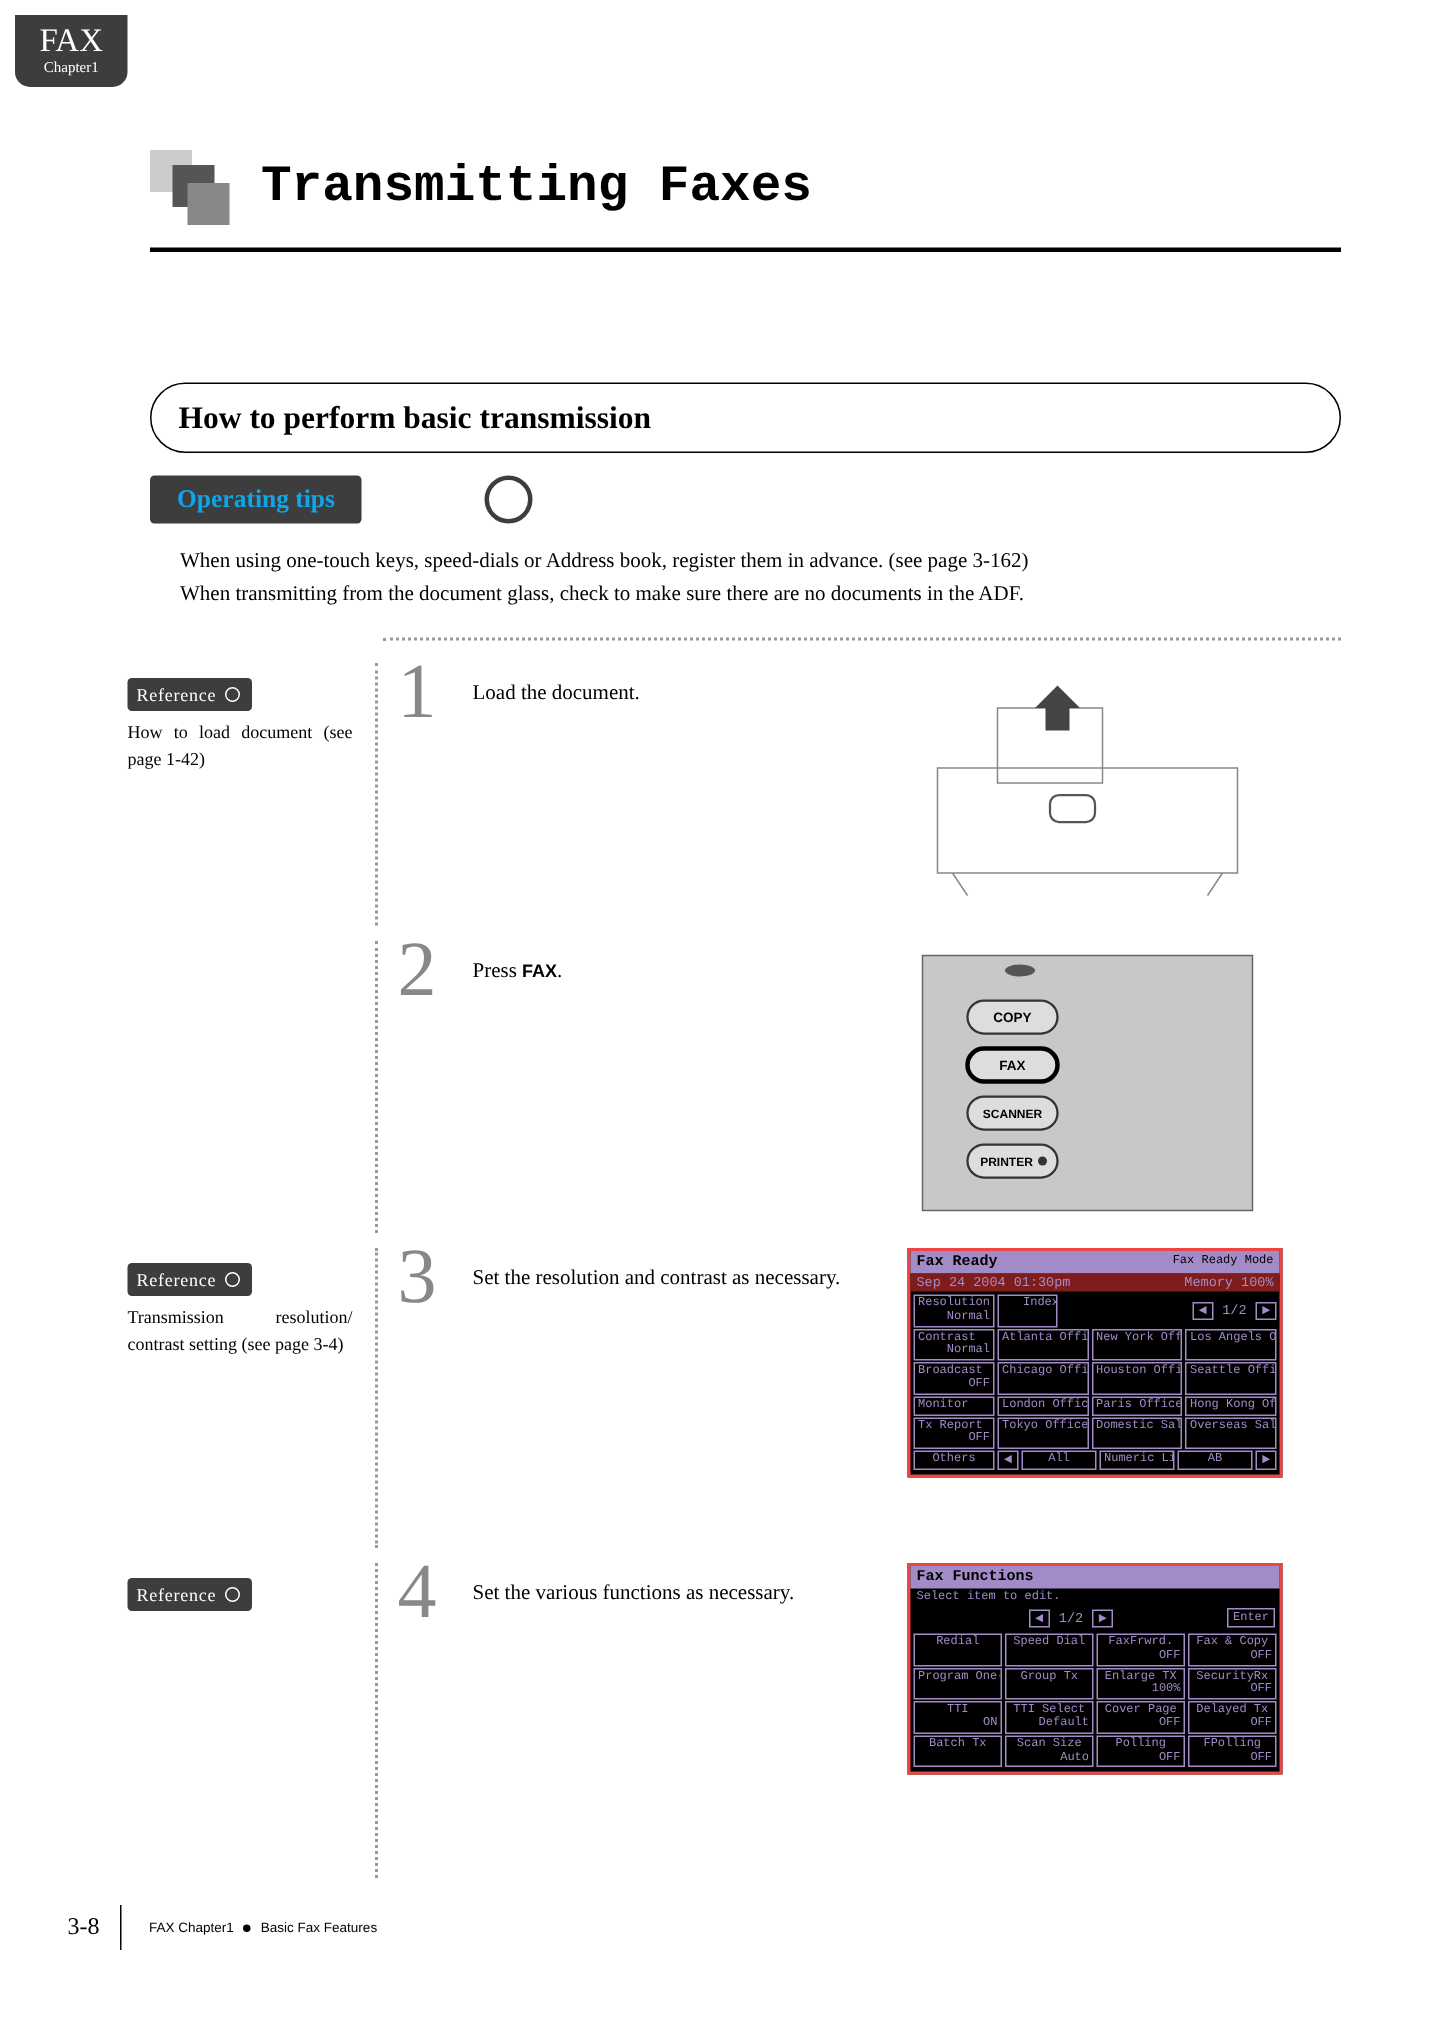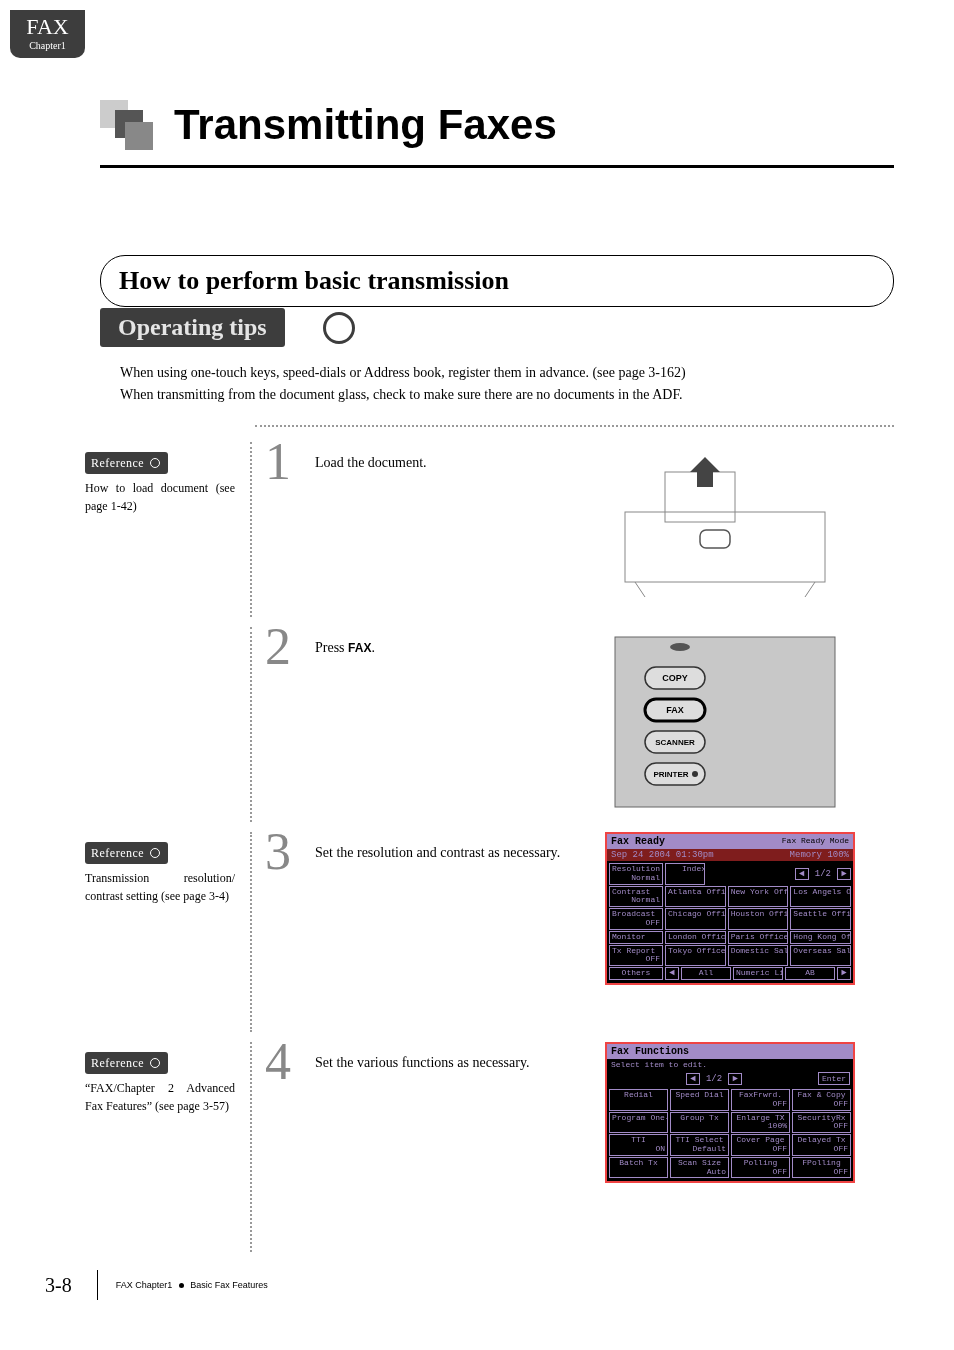--- a/index.html
+++ b/index.html
@@ -9,28 +9,28 @@
   .top-tab { position: absolute; top: 10px; left: 10px; width: 75px; height: 48px; background: #3d3d3d; color: #fff; text-align: center; padding-top: 4px; border-bottom-left-radius: 10px; border-bottom-right-radius: 10px; }
   .top-tab .fax { font-family: Georgia, serif; font-size: 22px; font-weight: normal; }
   .top-tab .ch { font-size: 10px; }
 
   
   .title-block { position: absolute; top: 100px; left: 100px; right: 60px; }
   .title-icon { display: inline-block; vertical-align: middle; margin-right: 10px; width: 60px; height: 50px; position: relative; }
   .title-icon .sq1 { position:absolute; width:28px; height:28px; background:#ccc; top:0; left:0; }
   .title-icon .sq2 { position:absolute; width:28px; height:28px; background:#555; top:10px; left:15px; }
   .title-icon .sq3 { position:absolute; width:28px; height:28px; background:#888; top:22px; left:25px; }
-  .main-title { display: inline-block; vertical-align: middle; font-size: 42px; font-weight: bold; font-family: Liberation Sans, sans-serif; }
+  .main-title { display: inline-block; vertical-align: middle; font-size: 34px; font-weight: bold; font-family: Liberation Mono, monospace; }
   .title-underline { border-bottom: 3px solid #000; margin-top: 15px; width: 100%; }
 
   
   .section-wrap { position: absolute; top: 255px; left: 100px; right: 60px; }
-  .rounded-box { border: 1.5px solid #000; border-radius: 25px; padding: 10px 18px; font-size: 26px; font-weight: bold; font-family: Georgia, serif; margin-bottom: 1px; }
+  .rounded-box { border: 1.5px solid #000; border-radius: 25px; padding: 10px 18px; font-size: 21px; font-weight: bold; font-family: Georgia, serif; margin-bottom: 15px; }
   .op-tips-wrap { position: relative; width: 210px; }
-  .op-tips { background: #3d3d3d; color: #e5e5e5; font-size: 24px; font-weight: bold; padding: 6px 18px; border-radius: 3px; display: inline-block; }
+  .op-tips { background: #3d3d3d; color: #0ea5e9; font-size: 17px; font-weight: bold; padding: 6px 18px; border-radius: 3px; display: inline-block; }
   .op-tips-circle { position: absolute; right: -45px; top: 50%; transform: translateY(-50%); width: 32px; height: 32px; border: 3px solid #3d3d3d; border-radius: 50%; background: #fff; }
 
   .tips-body { margin-top: 15px; padding-left: 20px; font-family: Georgia, serif; font-size: 14px; line-height: 1.6; }
 
   
   .steps-area { position: absolute; top: 425px; left: 85px; right: 60px; }
   .dotted-sep { border-top: 2px dotted #999; margin-bottom: 15px; margin-left: 170px; }
   .step-row { position: relative; margin-bottom: 10px; min-height: 160px; }
   .step-row .ref-col { position: absolute; left: 0; top: 10px; width: 150px; font-size: 12px; line-height: 1.5; text-align: justify; }
   .ref-badge { background: #3d3d3d; color: #fff; font-size: 12px; padding: 2px 8px 2px 6px; border-radius: 3px; display: inline-flex; align-items: center; letter-spacing: 0.5px; margin-bottom: 5px; }
@@ -59,21 +59,21 @@
   .lcd-cell.side { flex: 0 0 54px; text-align:center; }
   .lcd-cell.sideL { flex: 0 0 54px; text-align:left; }
   .lcd-arrow { border:1px solid #A28BC7; width:14px; text-align:center; font-weight:bold; }
   .lcd-func .lcd-body .lcd-row .lcd-cell { flex:1; text-align:center; }
   .lcd-func-sub { color:#A28BC7; padding: 1px 4px; font-size: 8px; }
   .lcd-enter { border:1px solid #A28BC7; padding:1px 3px; font-size:8px; }
   .lcd-top-row { display:flex; justify-content:space-between; align-items:center; padding:2px 3px; }
 
   
   .footer { position: absolute; bottom: 50px; left: 45px; font-size: 12px; display:flex; align-items:center; }
-  .footer .pn { font-size: 20px; margin-right: 25px; text-align: right; }
+  .footer .pn { font-size: 16px; margin-right: 14px; text-align: right; }
   .footer .sep { height: 30px; border-left: 1px solid #000; margin-right: 18px; }
   .footer .sm { font-size: 9px; font-family: Arial, sans-serif; text-align: right; }
   .footer .dot { display:inline-block; width:5px; height:5px; background:#000; border-radius:50%; vertical-align:middle; margin:0 4px; }
 
   b.kw { font-weight: bold; font-size: 12px; font-family: Arial, sans-serif; }
 </style>
 </head>
 <body>
 
 <div class="top-tab">
@@ -219,21 +219,20 @@
       </div>
     </div>
   </div>
 
   <div class="step-row h4">
     <div class="ref-col">
       <span class="ref-badge">
           <span>Reference</span>
           <span class="circ"></span>
         </span>
-      <div>“FAX/Chapter 2 Advanced Fax Features” (see page 3-57)</div>
     </div>
     <div class="vdots"></div>
     <div class="step-num">4</div>
     <div class="step-text">Set the various functions as necessary.</div>
     <div class="step-img">
       <div class="lcd lcd-func">
         <div class="lcd-head" style="justify-content:flex-start;">
           <span>Fax Functions</span>
         </div>
         <div class="lcd-func-sub">Select item to edit.</div>

